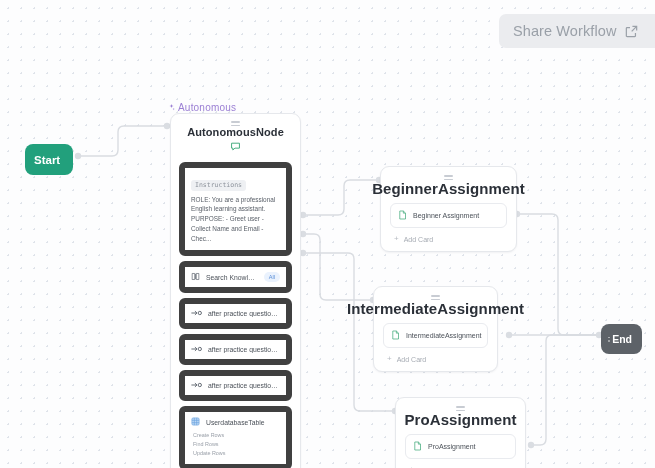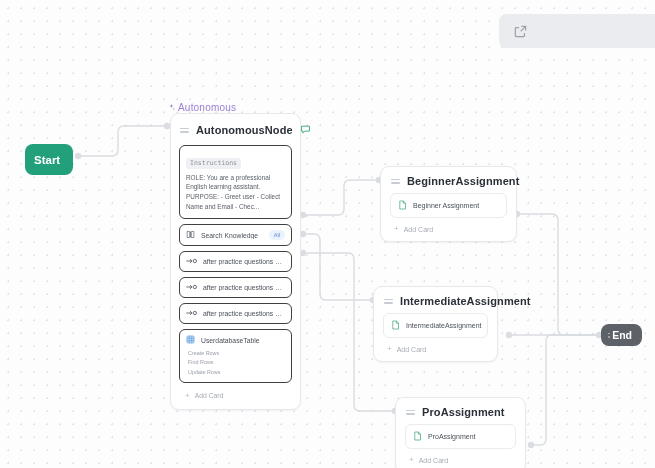--- a/index.html
+++ b/index.html
@@ -66,21 +66,21 @@
     gap: 2px;
     opacity: .55;
   }
   .pill .grip i { display: block; height: 1.5px; background: #fff; border-radius: 1px; }
   .pill .plabel { flex: 1; text-align: center; padding-right: 14px; }
   #start-node {
     left: 25px; top: 144px; width: 48px; height: 31px;
     background: #22a07c;
   }
   #end-node {
-    left: 601px; top: 324px; width: 41px; height: 22px;
+    left: 601px; top: 324px; width: 41px; height: 30px;
     background: #5d6268;
   }
   #end-node .plabel { padding-right: 10px; }
   #end-node { font-size: 10.5px; }
 
   
   .group-label {
     position: absolute;
     left: 168px; top: 102px;
     display: flex; align-items: center; gap: 3px;
@@ -94,38 +94,38 @@
     position: absolute;
     background: #ffffff;
     border: 1px solid #e6e8ec;
     border-radius: 9px;
     box-sizing: border-box;
     box-shadow: 0 1px 2px rgba(22,28,45,.05);
   }
   .node-head {
     display: flex;
     align-items: center;
-    gap: 7px;
     padding: 7px 9px 6px 9px;
+    flex-direction: column;
   }
   .node-head .grip2 {
     width: 9px; display: flex; flex-direction: column; gap: 2px; flex: 0 0 auto;
   }
   .node-head .grip2 i { display: block; height: 1.5px; background: #c8ccd3; border-radius: 1px; }
   .node-title {
     flex: 1;
     font-size: 11px;
     font-weight: bold;
     color: #2b3038;
     letter-spacing: .1px;
   }
   .node-body { padding: 0 8px 7px 8px; }
 
   .card {
-    border: 1px solid #404040;
+    border: 6px solid #404040;
     border-radius: 6px;
     background: #fff;
     box-sizing: border-box;
     margin-bottom: 5px;
   }
   .card.instructions { padding: 5px 6px 6px 6px; }
   .instr-badge {
     display: inline-block;
     background: #eef0f3;
     color: #8d939c;
@@ -173,21 +173,21 @@
   .add-card {
     display: flex; align-items: center; gap: 5px;
     padding: 4px 6px 2px 6px;
     font-size: 6.8px;
     color: #a6abb3;
   }
   .add-card .plus { font-size: 8px; line-height: 1; color: #b6bbc2; }
 
   
   .assign-node .node-head { padding: 8px 10px 6px 10px; }
-  .assign-node .node-title { font-size: 11px; }
+  .assign-node .node-title { font-size: 15px; }
   .assign-node .node-body { padding: 0 9px 8px 9px; }
   .assign-card {
     display: flex; align-items: center; gap: 6px;
     border: 1px solid #e9ebef;
     border-radius: 6px;
     padding: 6px 7px;
     font-size: 7px;
     color: #4b5159;
     background: #fff;
     margin-bottom: 4px;
@@ -226,20 +226,21 @@
       <circle cx="517" cy="214" r="3.2"></circle>
       <circle cx="373" cy="300" r="3.2"></circle>
       <circle cx="509" cy="335" r="3.2"></circle>
       <circle cx="395" cy="411" r="3.2"></circle>
       <circle cx="531" cy="445" r="3.2"></circle>
       <circle cx="599" cy="335" r="3.2"></circle>
     </g>
   </svg>
 
   <div class="share-btn">
+    <span>Share Workflow</span>
     <span class="ext-icon">
       <svg width="15" height="15" viewBox="0 0 16 16" fill="none" stroke="#9aa0a8" stroke-width="1.3">
         <path d="M9 2.5h4.5V7"></path>
         <path d="M13.2 2.8 8.2 7.8"></path>
         <path d="M12.2 9.6v3.1a.8.8 0 0 1-.8.8H3.3a.8.8 0 0 1-.8-.8V4.6a.8.8 0 0 1 .8-.8h3.1"></path>
       </svg>
     </span>
   </div>
 
   <div class="pill" id="start-node">

